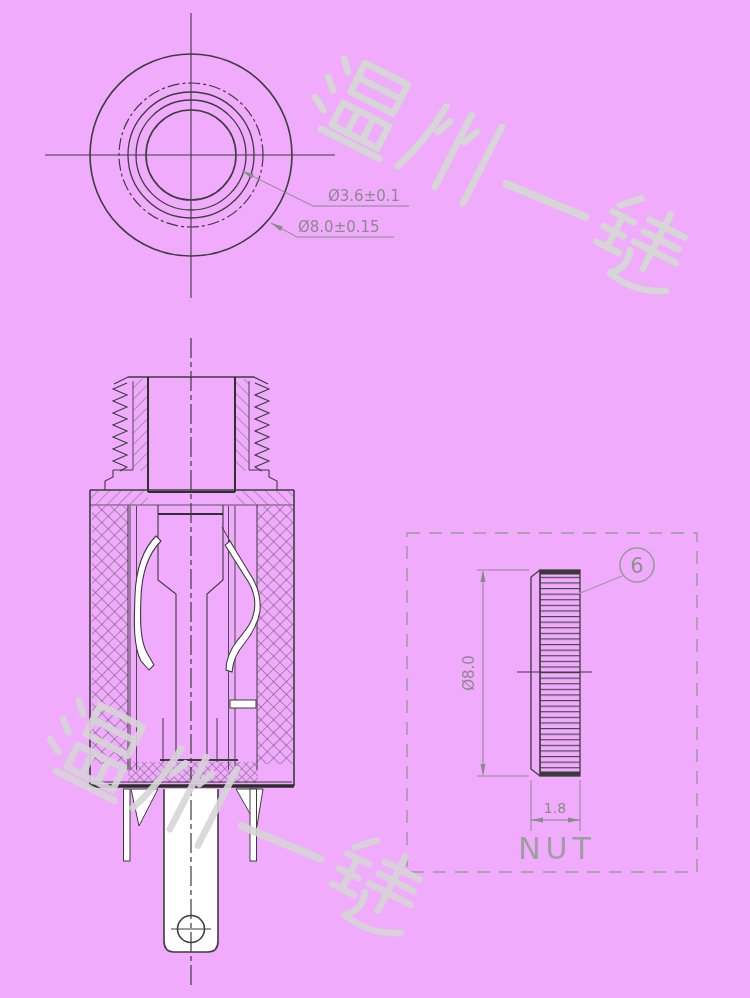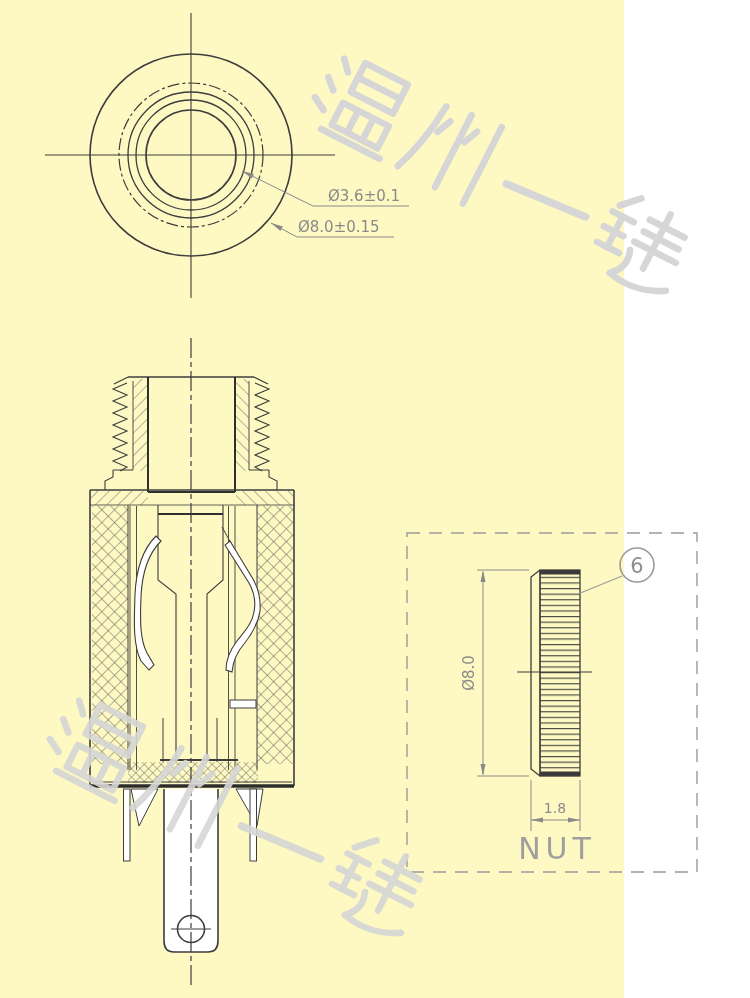--- a/index.html
+++ b/index.html
@@ -1,17 +1,17 @@
 <!DOCTYPE html>
 <html><head>
 <meta charset="utf-8">
 <style>
   html,body{margin:0;padding:0;background:#ffffff;}
   body{width:750px;height:998px;overflow:hidden;font-family:"DejaVu Sans",sans-serif;}
-  .canvas{position:relative;width:624px;height:998px;background:#fef9c3;}
+  .canvas{position:relative;width:750px;height:998px;background:#f0abfc;}
   svg{display:block;}
   text{font-family:"DejaVu Sans","Liberation Sans",sans-serif;}
   .dimtext{fill:#8a8a8a;font-size:15px;}
   .graytext{fill:#9e9e9e;}
 </style>
 </head>
 <body>
 
 <div class="canvas">
 <svg width="750" height="998" viewBox="0 0 750 998">

